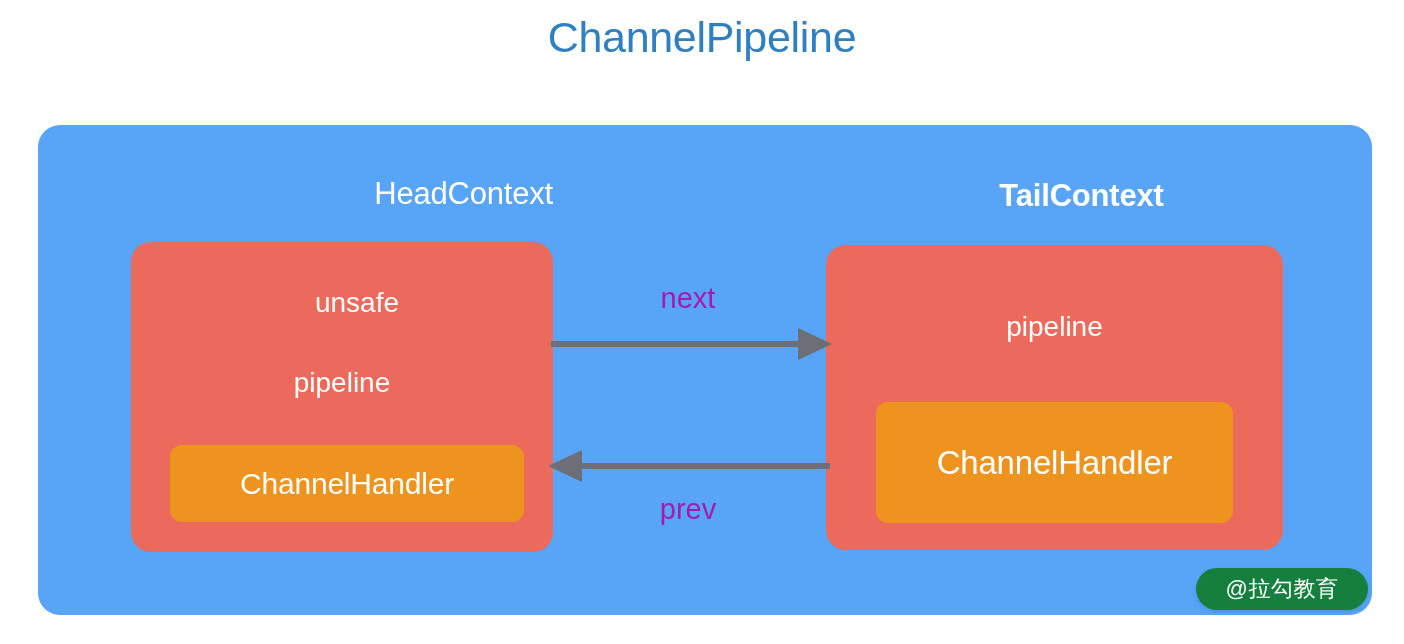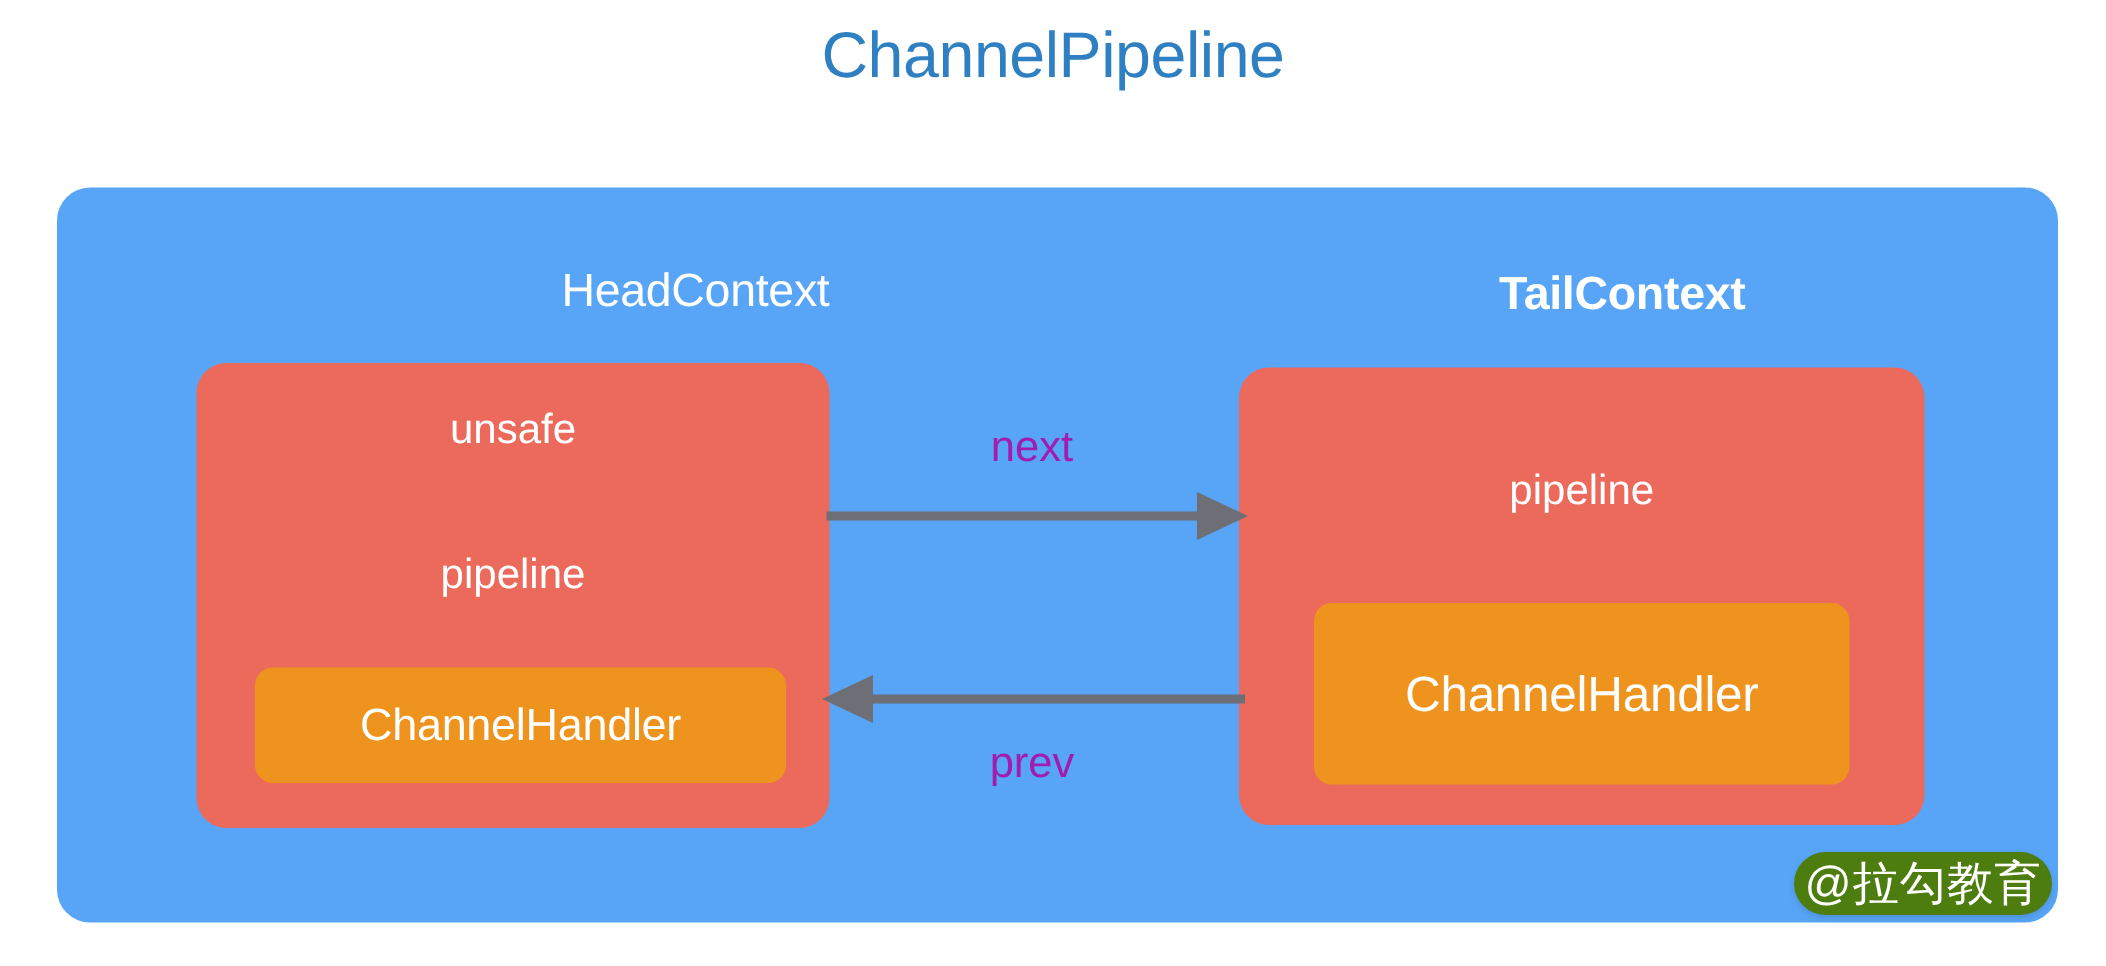--- a/index.html
+++ b/index.html
@@ -74,21 +74,21 @@
   
   .field {
     position: absolute;
     color: #ffffff;
     font-size: 28px;
     font-weight: 500;
     text-align: center;
     white-space: nowrap;
     line-height: 1;
   }
-  .field.unsafe        { left: 131px; top: 272px; width: 422px; }
+  .field.unsafe        { left: 131px; top: 289px; width: 422px; padding-left: 15px; }
   .field.head-pipeline { left: 131px; top: 369px; width: 422px; }
   .field.tail-pipeline { left: 826px; top: 313px; width: 457px; }
 
   
   .handler {
     position: absolute;
     background: #ef931f;
     border-radius: 12px;
     color: #ffffff;
     display: flex;
@@ -124,27 +124,27 @@
   .arrow-label.next { left: 553px; top: 284px; width: 270px; }
   .arrow-label.prev { left: 553px; top: 495px; width: 270px; }
 
   
   .watermark {
     position: absolute;
     left: 1196px;
     top: 568px;
     width: 172px;
     height: 42px;
-    background: #4d7c0f;
+    background: #15803d;
     border-radius: 21px;
     display: flex;
     align-items: center;
     justify-content: center;
     color: #ffffff;
-    font-size: 31px;
+    font-size: 22px;
     font-weight: 400;
     letter-spacing: 0.5px;
     white-space: nowrap;
     box-shadow: 0 2px 5px rgba(0,0,0,0.12);
   }
 </style>
 </head>
 <body>
 
 <div id="canvas">

